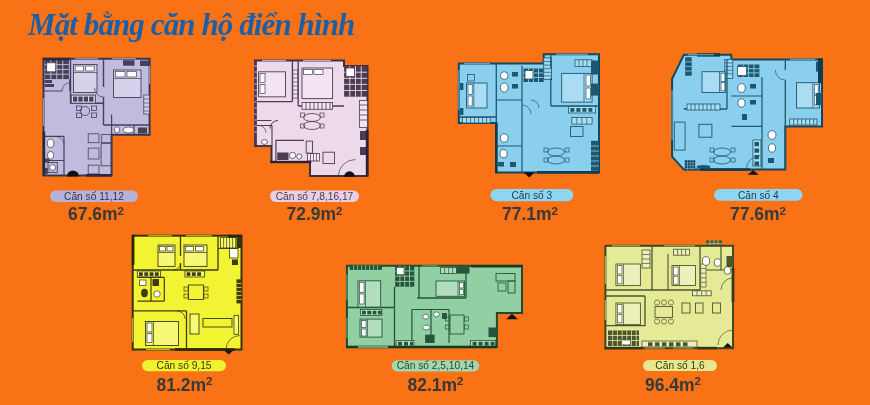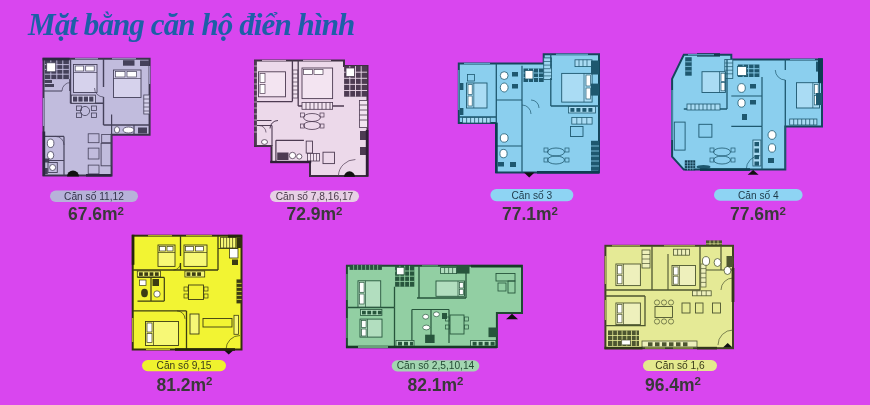--- a/index.html
+++ b/index.html
@@ -1,16 +1,16 @@
 <!DOCTYPE html>
 <html><head>
 <meta charset="utf-8">
 <style>
 html,body{margin:0;padding:0;background:#ffffff;}
-#stage{position:relative;width:870px;height:405px;background:#d946ef;overflow:hidden;font-family:"Liberation Sans",sans-serif;}
+#stage{position:relative;width:870px;height:405px;background:#f97316;overflow:hidden;font-family:"Liberation Sans",sans-serif;}
 </style>
 </head>
 <body>
 <div id="stage">
 <svg width="870" height="405" viewBox="0 0 870 405">
 
 <text x="28" y="35" font-family="Liberation Serif, serif" font-style="italic" font-weight="bold" font-size="31" letter-spacing="-0.9" fill="#1d5fa7">Mặt bằng căn hộ điển hình</text>
 
 <path d="M43.5,58.7 H149.6 V134.8 H111.6 V175.5 H43.5 Z" fill="#c1bcdd" stroke="#3a364c" stroke-width="2"></path>
 

